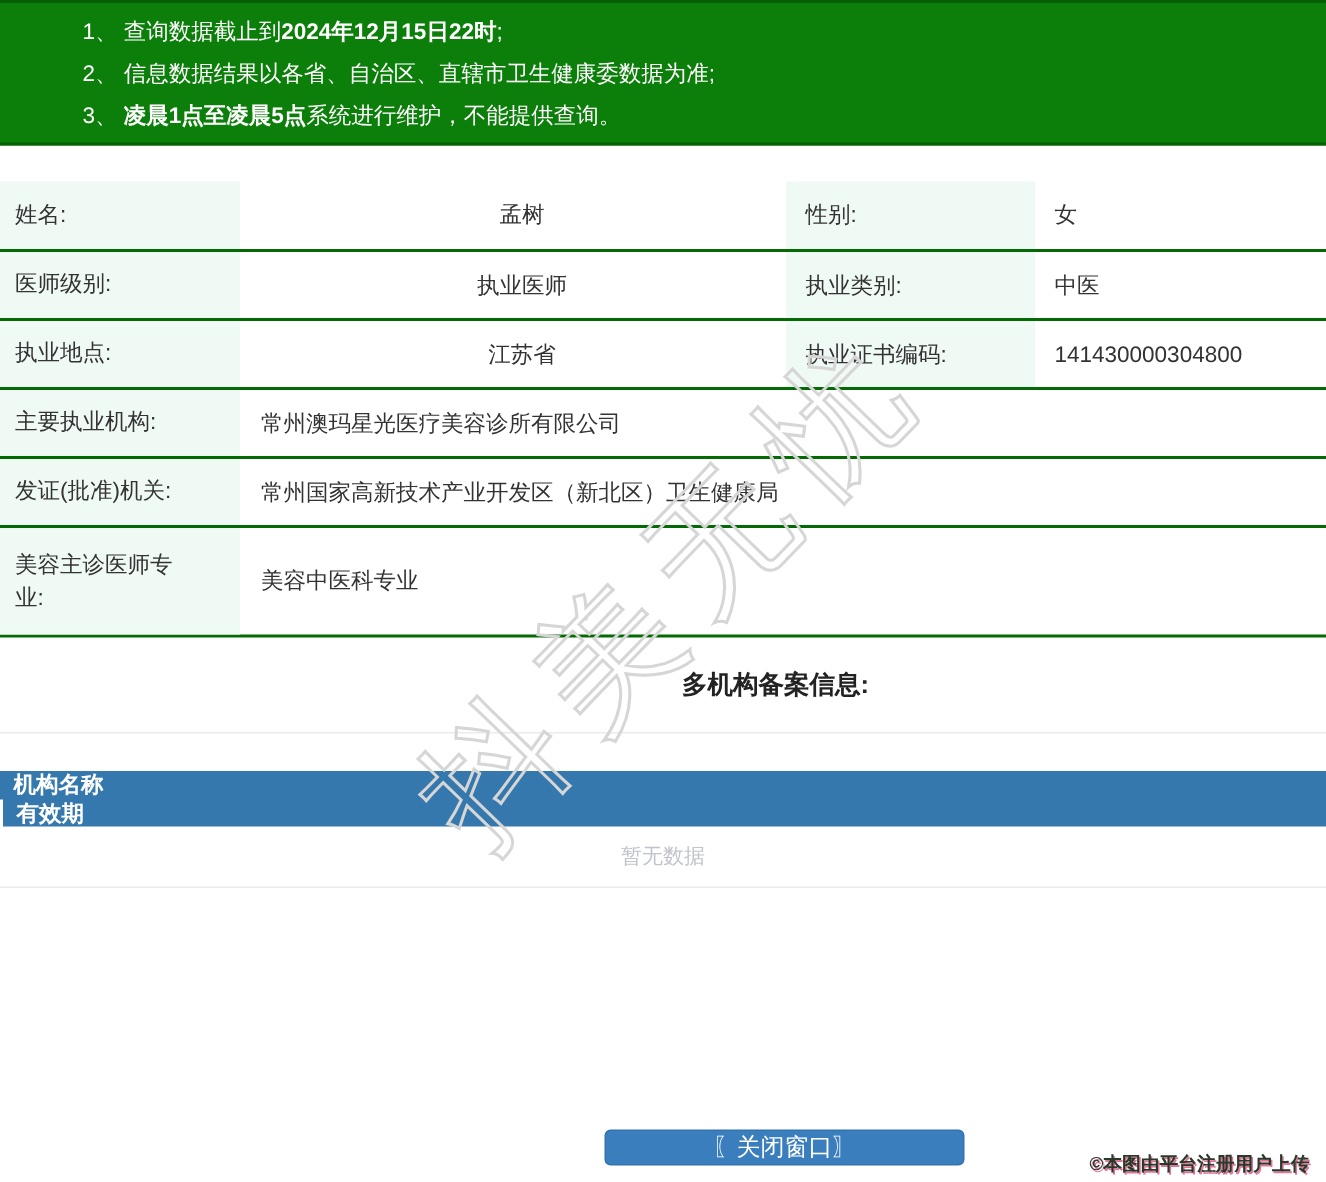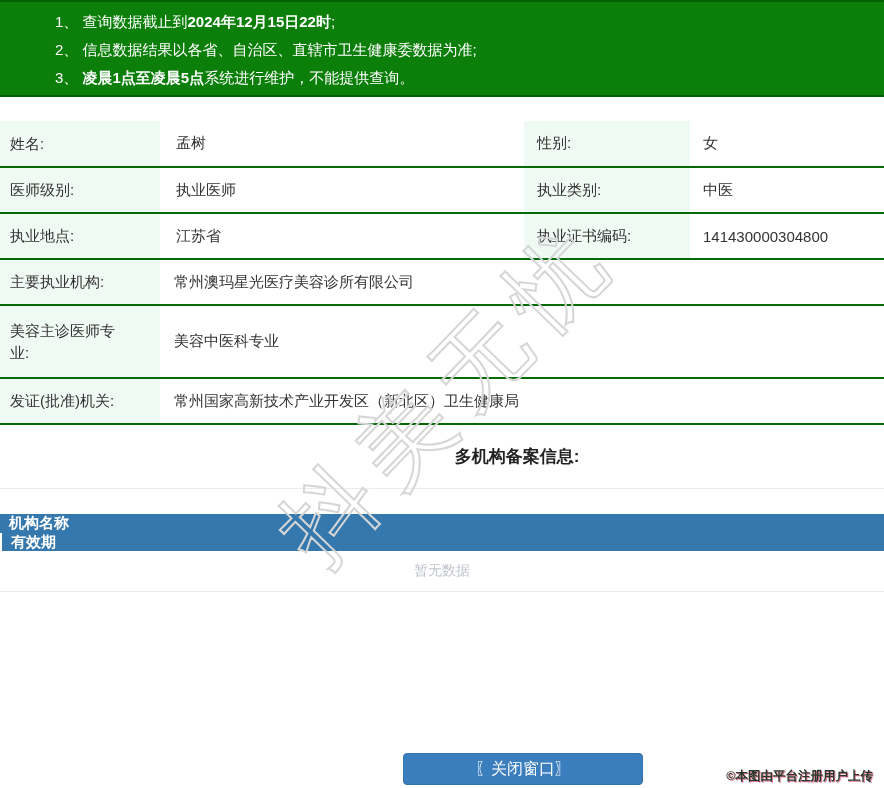--- a/index.html
+++ b/index.html
@@ -36,21 +36,21 @@
   }
   .r1 { height: 47px; } .r2, .r3, .r4, .r7 { height: 46px; }
   .r5 { height: 45px; } .r6 { height: 73px; }
   .cell-label {
     width: 160px; align-self: stretch;
     background: #f0faf4;
     display: flex; align-items: center;
     padding-left: 10px; line-height: 1.45;
   }
   .cell-label.narrow { padding-right: 44px; }
-  .cell-value { width: 360px; padding-left: 16px; }
+  .cell-value { width: 360px; padding-left: 16px; text-align: center; }
   .cell-label2 {
     width: 166px; align-self: stretch; margin-left: 4px;
     background: #f0faf4;
     display: flex; align-items: center;
     padding-left: 13px;
   }
   .cell-value2 { flex: 1; padding-left: 13px; }
   .cell-value-full { flex: 1; padding-left: 14px; }
 
   
@@ -79,21 +79,21 @@
     height: 41px;
     border-bottom: 1px solid #ebebeb;
     display: flex; align-items: center; justify-content: center;
     color: #c0c4cc; font-size: 14px;
   }
 
   
   .close-btn {
     position: absolute;
     left: 403px; top: 753px;
-    width: 240px; height: 32px;
+    width: 240px; height: 24px;
     background: #3a7ebd;
     border: 1px solid #3273b0;
     border-radius: 4px;
     color: #ffffff; font-size: 16px;
     font-family: inherit;
     display: flex; align-items: center; justify-content: center;
     cursor: pointer;
   }
   .credit {
     position: absolute;
@@ -157,28 +157,28 @@
       <div class="cell-label2">执业证书编码:</div>
       <div class="cell-value2">141430000304800</div>
     </div>
 
     <div class="info-row r4">
       <div class="cell-label">主要执业机构:</div>
       <div class="cell-value-full">常州澳玛星光医疗美容诊所有限公司</div>
     </div>
 
 
+    <div class="info-row r7">
+      <div class="cell-label">发证(批准)机关:</div>
+      <div class="cell-value-full">常州国家高新技术产业开发区（新北区）卫生健康局</div>
+    </div>
+
     <div class="info-row r6">
       <div class="cell-label narrow">美容主诊医师专业:</div>
       <div class="cell-value-full">美容中医科专业</div>
-    </div>
-
-    <div class="info-row r7">
-      <div class="cell-label">发证(批准)机关:</div>
-      <div class="cell-value-full">常州国家高新技术产业开发区（新北区）卫生健康局</div>
     </div>
 
   </div>
 
   <div class="section-title">多机构备案信息:</div>
   <div class="filing-gap"></div>
 
   <div class="filing-table">
     <div class="filing-header">
       <div class="fh-cell fh-1">机构名称</div>

